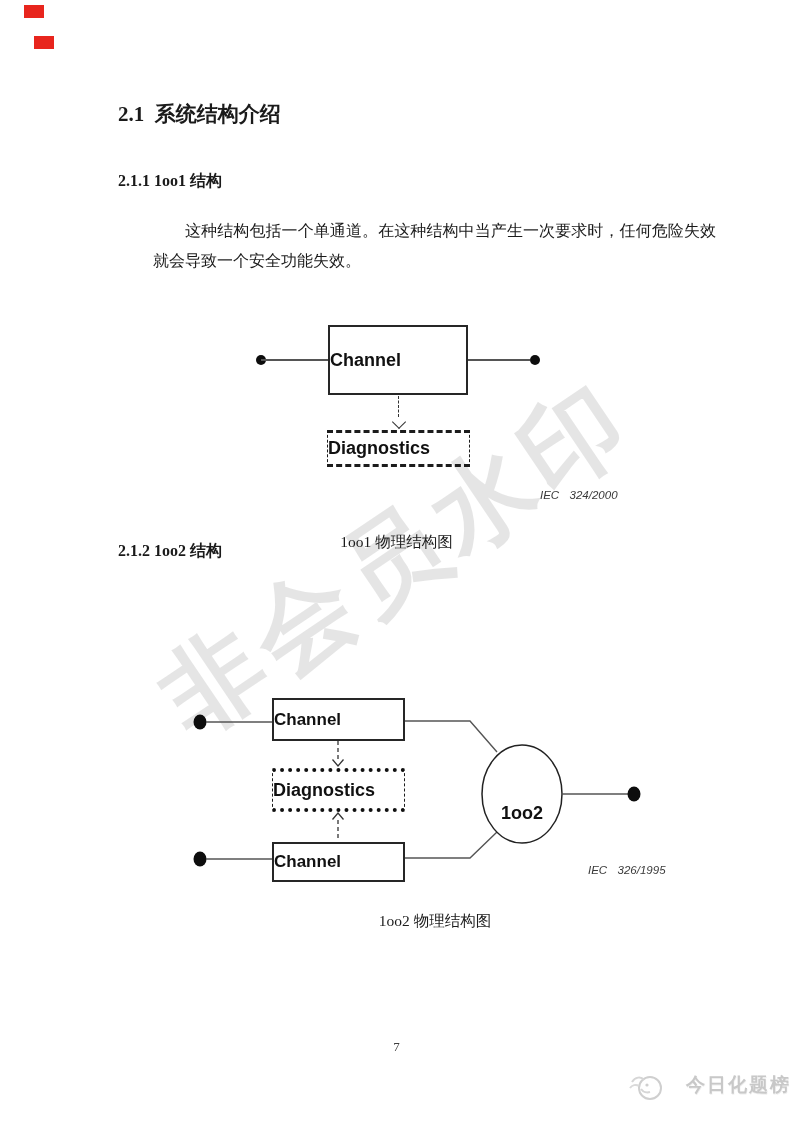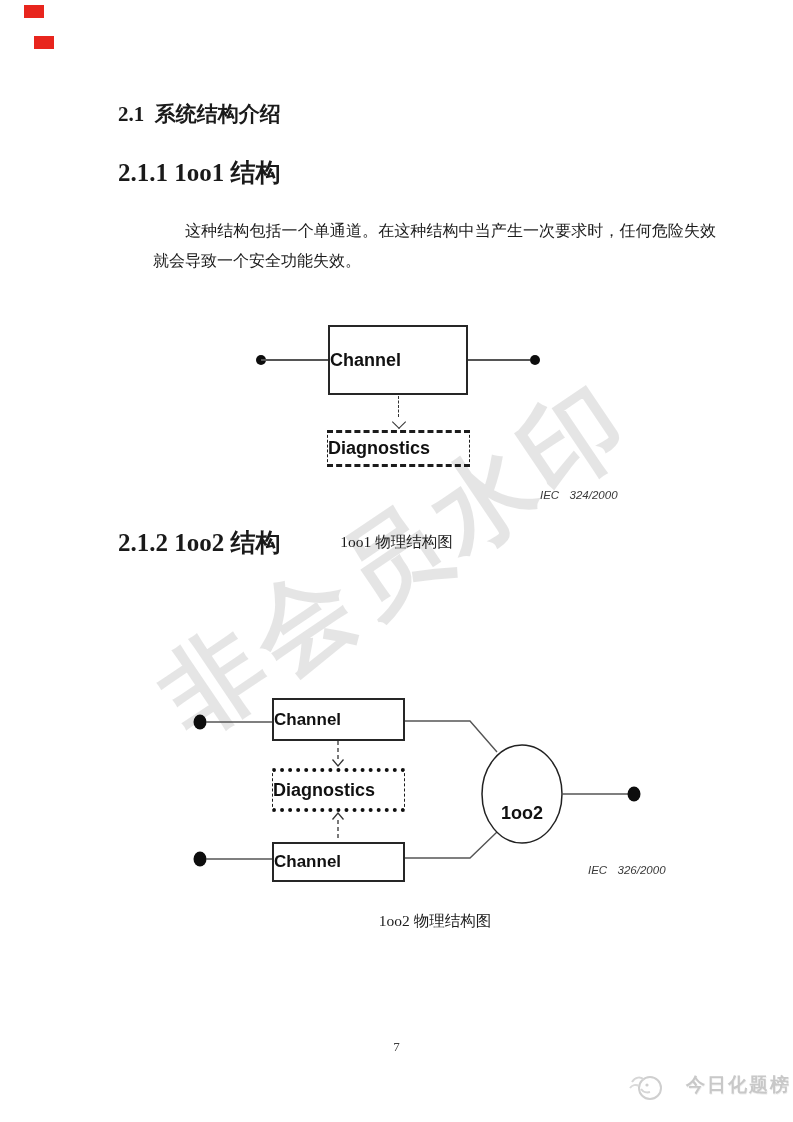--- a/index.html
+++ b/index.html
@@ -32,22 +32,23 @@
   .red-mark.m1{left:24px;top:5px;}
   .red-mark.m2{left:34px;top:36px;}
   
   .h1{
     position:absolute;left:118px;top:101px;
     font-size:21px;font-weight:bold;line-height:26px;
     white-space:pre;
   }
   .h2{
     position:absolute;left:118px;
-    font-size:25px;font-weight:bold;line-height:24px;
+    font-size:16px;font-weight:bold;line-height:24px;
     white-space:pre;
+    margin-top:8px;
   }
   .h2.s11{top:161px;}
   .h2.s12{top:531px;}
   
   .para{
     position:absolute;left:117px;width:563px;
     font-size:16px;line-height:30px;
     text-align:justify;text-justify:inter-character;
     text-indent:32px;
   }
@@ -160,21 +161,21 @@
     <div class="dbox solidbox" style="left:272px;top:698px;width:133px;height:43px;font-size:17px;">
       <span>Channel</span>
     </div>
     <div class="dbox dashbox heavy" style="left:272px;top:768px;width:133px;height:44px;">
       <span>Diagnostics</span>
     </div>
     <div class="dbox solidbox" style="left:272px;top:842px;width:133px;height:40px;font-size:17px;">
       <span>Channel</span>
     </div>
     <div class="voter-label">1oo2</div>
-    <div class="iec" style="left:588px;top:864px;">IEC  326/2000</div>
+    <div class="iec" style="left:588px;top:864px;">IEC  326/1995</div>
     <div class="caption c2">1oo2 物理结构图</div>
 
     <div class="pagenum">7</div>
 
     <div class="brand">
       <svg width="38" height="30" viewBox="0 0 38 30">
         <circle cx="22" cy="16" r="11" fill="none" stroke="#cfcfcf" stroke-width="2"></circle>
         <path d="M4,10 C7,5 13,4 16,8" fill="none" stroke="#d6d6d6" stroke-width="2"></path>
         <path d="M2,16 C4,13 8,12 11,14" fill="none" stroke="#dadada" stroke-width="2"></path>
         <circle cx="19" cy="13" r="1.6" fill="#cfcfcf"></circle>

